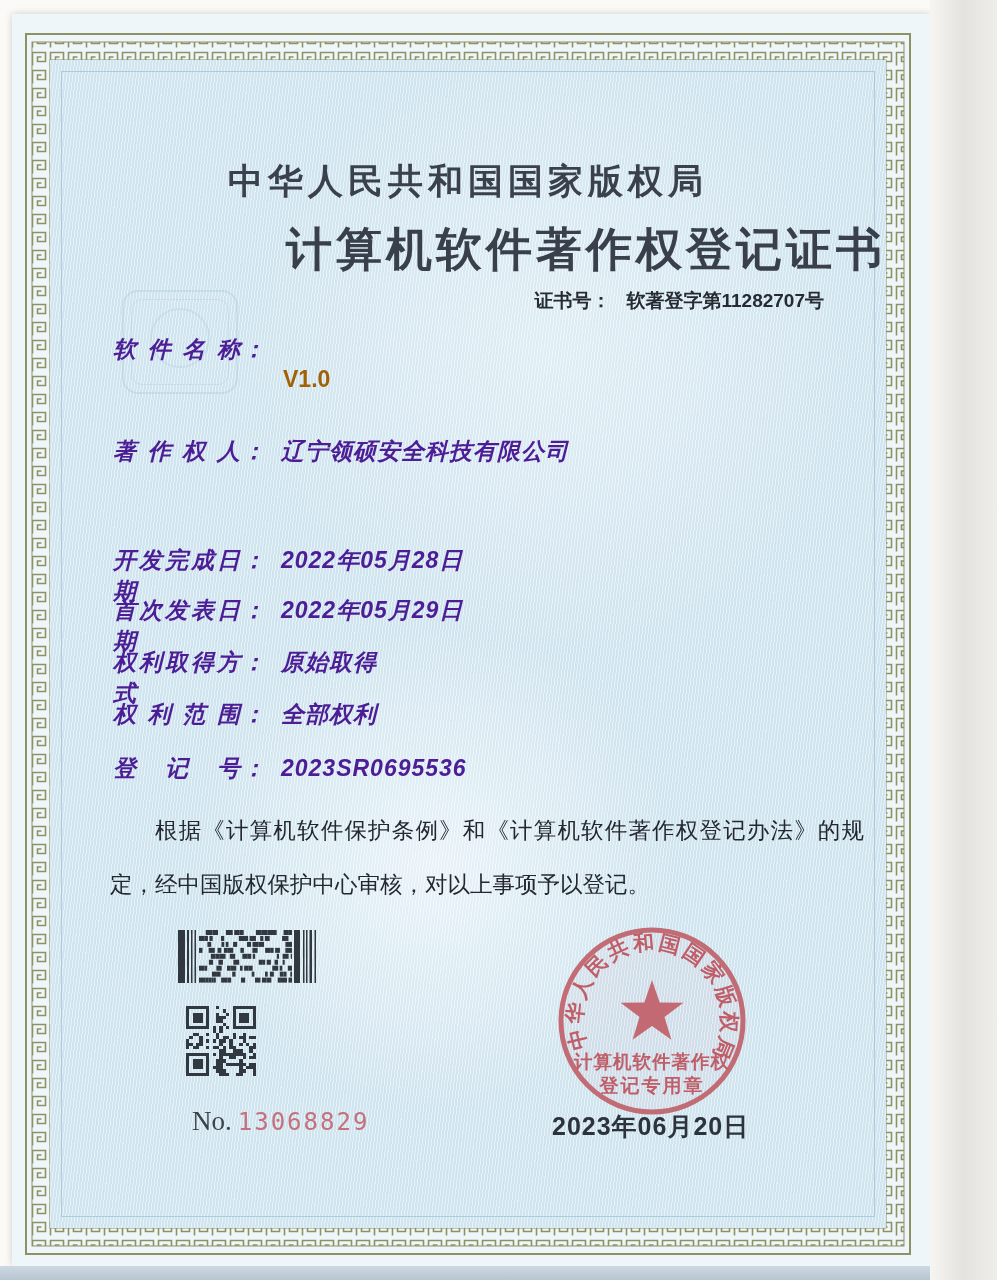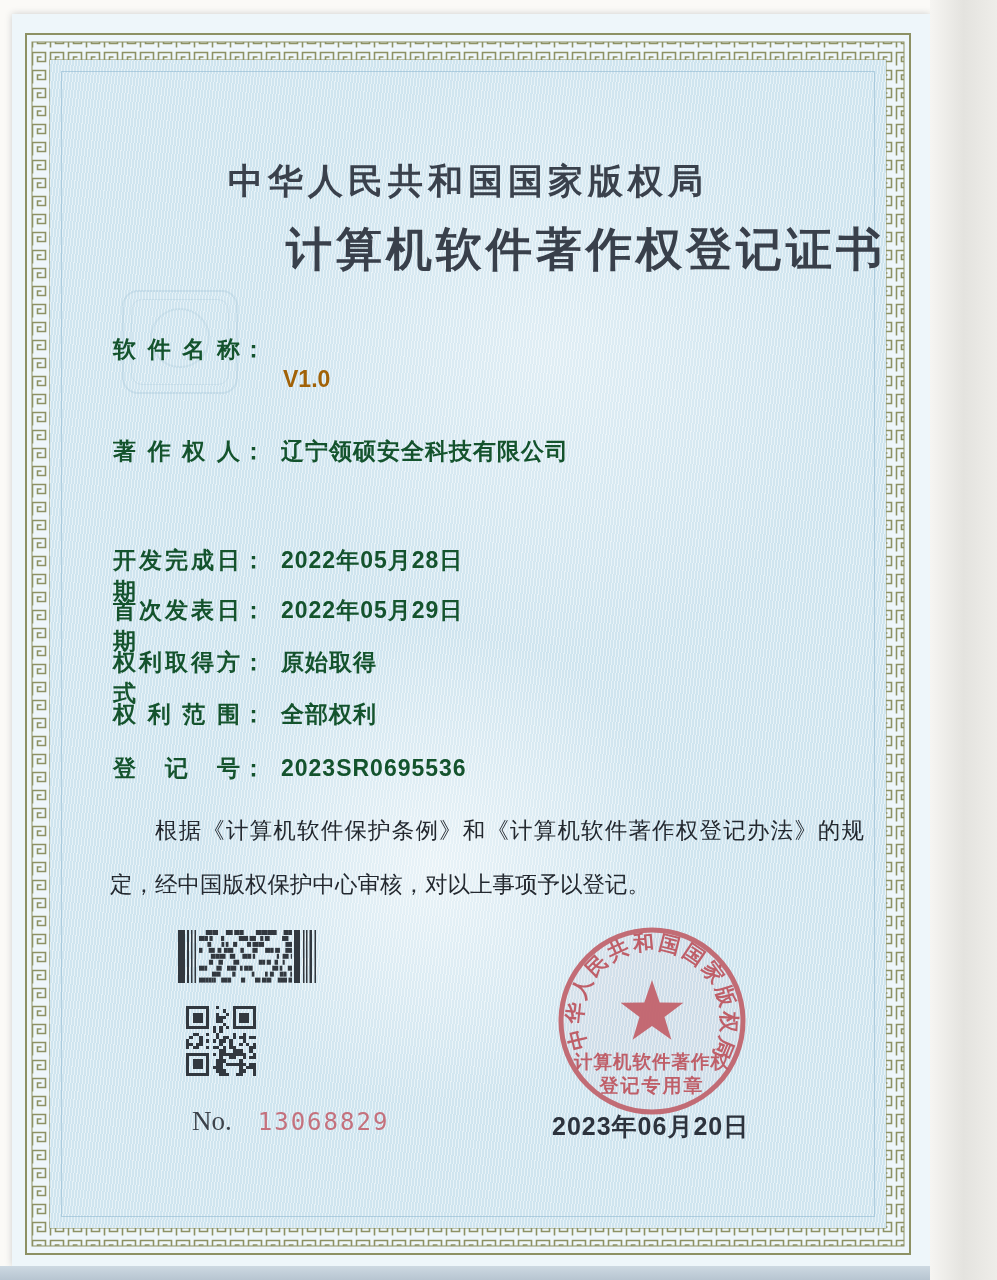--- a/index.html
+++ b/index.html
@@ -24,29 +24,29 @@
   .bottom-strip{position:absolute;left:0;top:1266px;width:930px;height:14px;
     background:linear-gradient(180deg,#cdd9e2,#b7c5d1);}
   
   .t{position:absolute;color:#2b313a;}
   .authority{left:50px;top:158px;width:836px;text-align:center;
     font-size:35px;font-weight:800;letter-spacing:5px;color:#3a414c;}
   .cert-title{left:50px;top:219px;width:836px;text-align:right;
     font-size:46px;font-weight:800;letter-spacing:4px;color:#39404b;}
   .certno{left:400px;top:288px;width:424px;display:flex;justify-content:flex-end;
     align-items:baseline;gap:16px;font-size:19px;font-weight:700;color:#262b33;}
-  .row{left:113px;display:flex;align-items:baseline;font-weight:700;color:#14532d;}
+  .row{left:113px;display:flex;align-items:baseline;font-weight:700;color:#4c1d95;font-style:italic;}
   .row .lab{display:inline-flex;width:152px;font-size:23px;}
   .row .lab .labt{flex:1;text-align:justify;text-align-last:justify;}
   .row .lab .colon{margin-left:2px;}
   .row .val{margin-left:16px;font-size:23px;letter-spacing:1px;}
   .vline2{left:283px;font-size:23px;font-weight:700;color:#a16207;}
   .statement{left:110px;top:804px;width:754px;font-size:22.5px;font-weight:400;
     line-height:54px;text-align:justify;text-indent:2em;color:#23282f;}
-  .serial{left:192px;top:1106px;display:flex;align-items:baseline;gap:26px;}
+  .serial{left:192px;top:1106px;display:flex;align-items:baseline;gap:6px;}
   .serial .no{font-family:"Liberation Serif",serif;font-size:27px;color:#3c424a;}
   .serial .num{font-family:"DejaVu Sans Mono",monospace;font-size:24px;
     letter-spacing:2px;color:#c4717d;font-weight:500;}
   .issue-date{left:552px;top:1110px;font-size:25px;font-weight:700;
     letter-spacing:1px;color:#2d333d;}
   
   .emboss{position:absolute;left:122px;top:290px;width:112px;height:100px;
     border:2px solid rgba(148,184,204,.38);border-radius:16px;opacity:.65;}
   .emboss .in1{position:absolute;left:7px;top:7px;right:7px;bottom:7px;
     border:1px solid rgba(148,184,204,.32);border-radius:11px;}
@@ -101,20 +101,24 @@
   </div>
 
   <div class="emboss">
     <div class="in1"></div>
     <div class="in2"></div>
   </div>
 
   <div class="t authority">中华人民共和国国家版权局</div>
   <div class="t cert-title">计算机软件著作权登记证书</div>
 
+  <div class="t certno">
+    <span>证书号：</span>
+    <span>软著登字第11282707号</span>
+  </div>
 
   <div class="t row" style="top:334px">
     <span class="lab">
         <span class="labt">软件名称</span>
         <span class="colon">：</span>
       </span>
   </div>
   <div class="t vline2" style="top:366px">V1.0</div>
 
   <div class="t row" style="top:436px">

